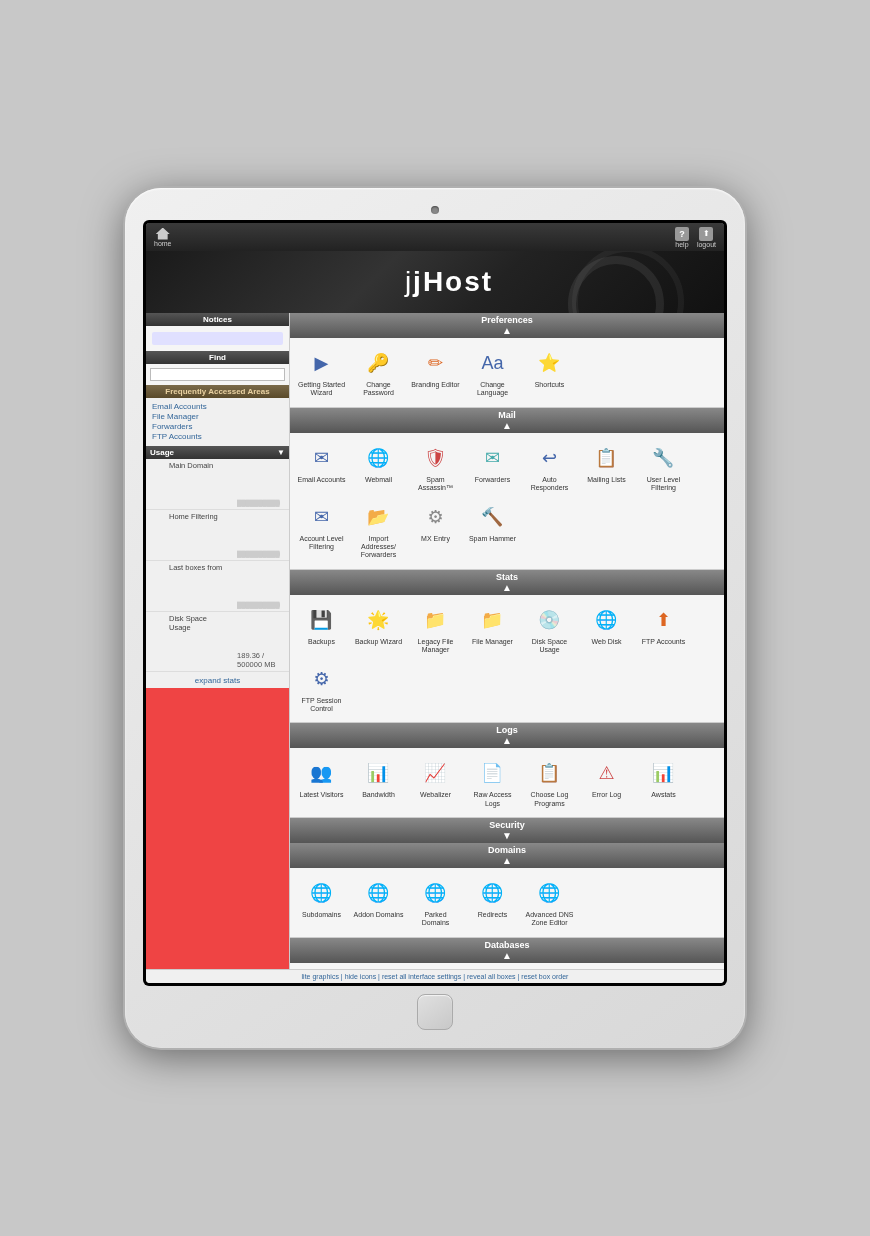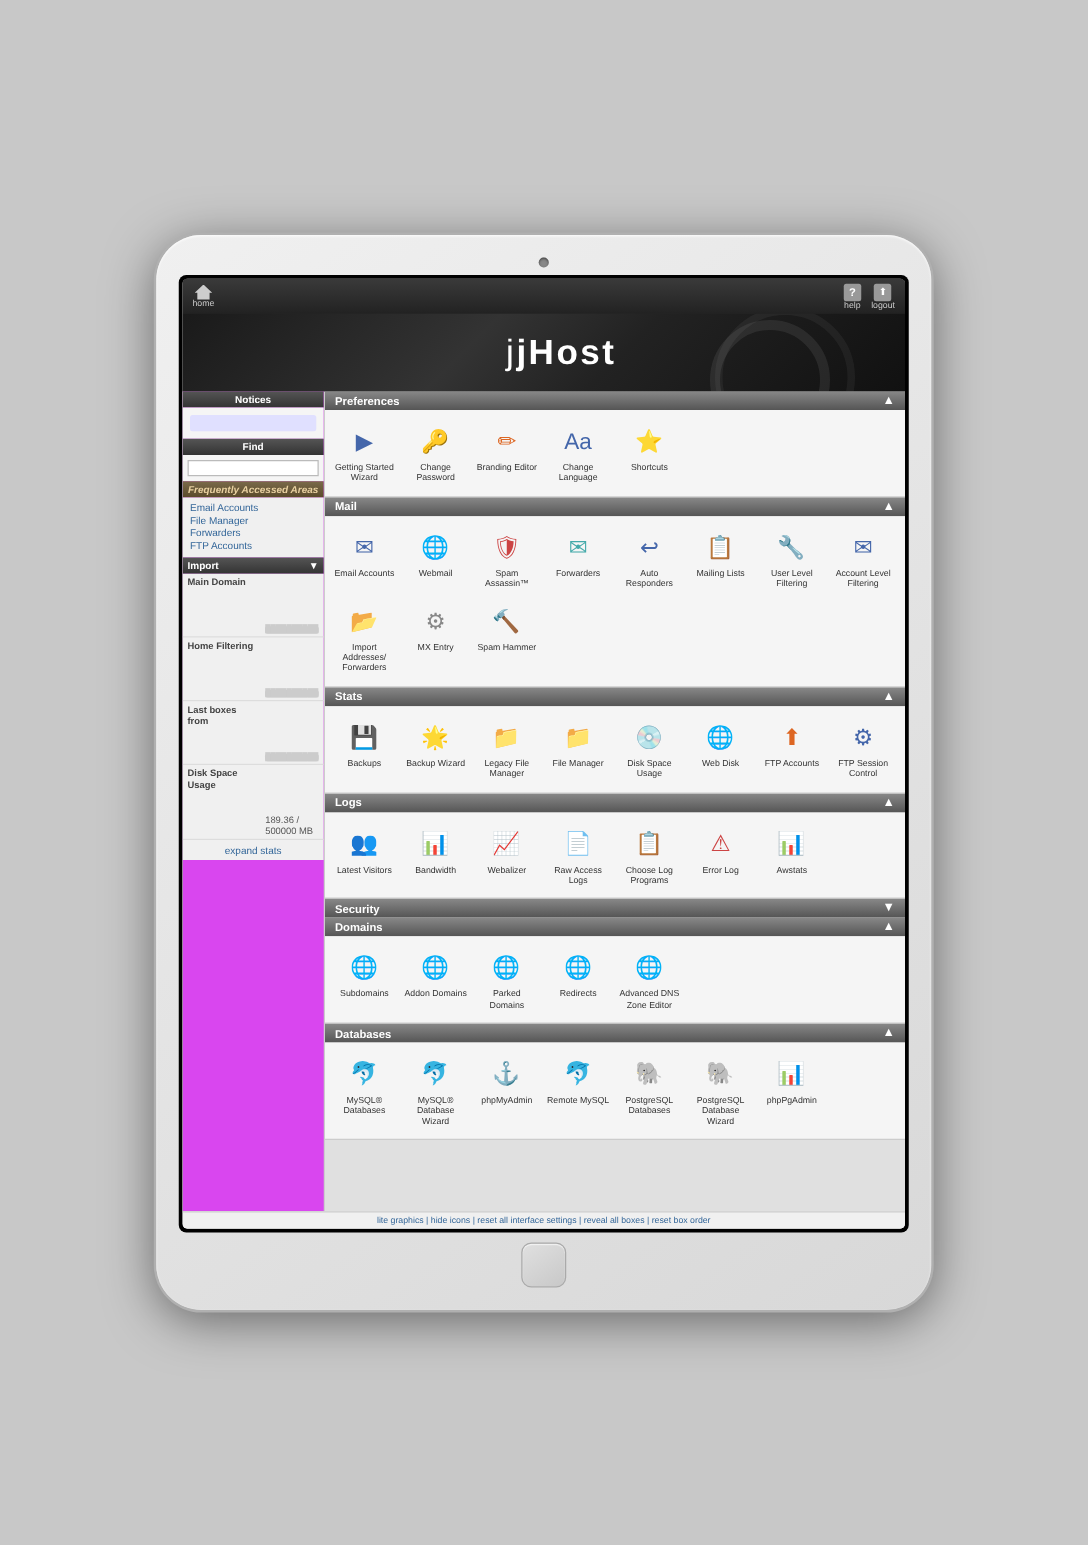--- a/index.html
+++ b/index.html
@@ -182,23 +182,23 @@
     
     .cpanel-content {
       display: flex;
       flex: 1;
       overflow: hidden;
       background: #ddd;
     }
 
     
     .cpanel-sidebar {
-      width: 114px;
+      width: 144px;
       flex-shrink: 0;
-      background: #d946ef;
+      background: #ef4444;
       overflow-y: auto;
       font-size: 9px;
       border-right: 1px solid #ccc;
     }
 
     .sidebar-section-title {
       background: linear-gradient(to bottom, #555, #333);
       color: white;
       text-align: center;
       padding: 2px 4px;
@@ -242,21 +242,20 @@
       background: white;
     }
 
     .sidebar-freq-title {
       background: linear-gradient(to bottom, #7a6a4a, #5a4a2a);
       color: #e8d0a0;
       text-align: center;
       padding: 2px 4px;
       font-size: 8px;
       font-weight: bold;
-      font-style: italic;
     }
 
     .sidebar-freq-links {
       padding: 4px 6px;
       background: #f0f0f0;
     }
 
     .sidebar-link {
       display: block;
       color: #336699;
@@ -286,21 +285,22 @@
 
     .stats-row {
       display: flex;
       border-bottom: 1px solid #ddd;
     }
 
     .stats-label {
       width: 55%;
       padding: 2px 4px;
       color: #444;
-      font-weight: bold;
+      font-weight: normal;
+      margin-left: 19px;
     }
 
     .stats-value {
       width: 45%;
       padding: 2px 4px;
       color: #555;
       margin-top: 37px;
     }
 
     .stats-blurred {
@@ -333,20 +333,21 @@
     .section-header {
       background: linear-gradient(to bottom, #888, #555);
       color: white;
       text-align: center;
       padding: 2px 8px;
       font-size: 9px;
       font-weight: bold;
       display: flex;
       justify-content: space-between;
       align-items: center;
+      flex-direction: column;
     }
 
     .section-toggle {
       color: white;
       font-size: 10px;
       cursor: pointer;
     }
 
     .section-body {
       background: #f5f5f5;
@@ -461,21 +462,21 @@
           <div class="sidebar-freq-title">Frequently Accessed Areas</div>
           <div class="sidebar-freq-links">
 
           <a class="sidebar-link">Email Accounts</a>
               <a class="sidebar-link">File Manager</a>
               <a class="sidebar-link">Forwarders</a>
               <a class="sidebar-link">FTP Accounts</a>
             </div>
 
           <div class="sidebar-stats-title">
-            <span>Import</span>
+            <span>Usage</span>
             <span>▼</span>
           </div>
           <div class="stats-table">
 
           <div class="stats-row">
                 <div class="stats-label">Main Domain</div>
                 <div class="stats-value"><span class="stats-blurred">██████████</span></div>
               </div>
               <div class="stats-row">
                 <div class="stats-label">Home Filtering</div>

